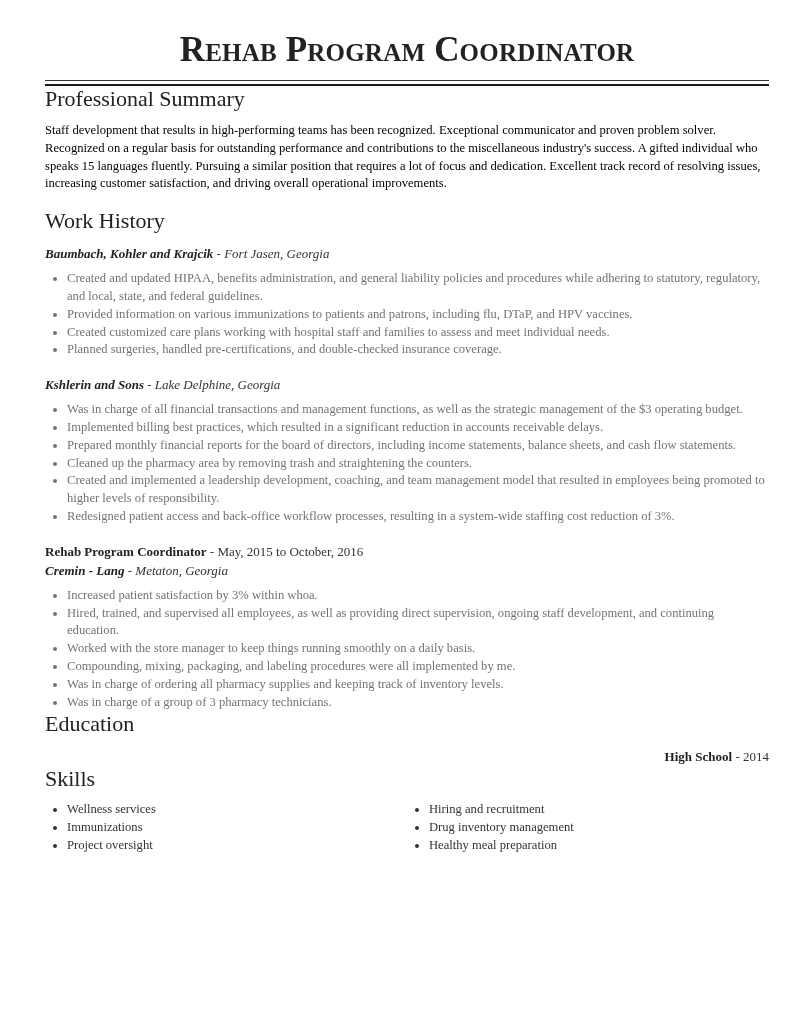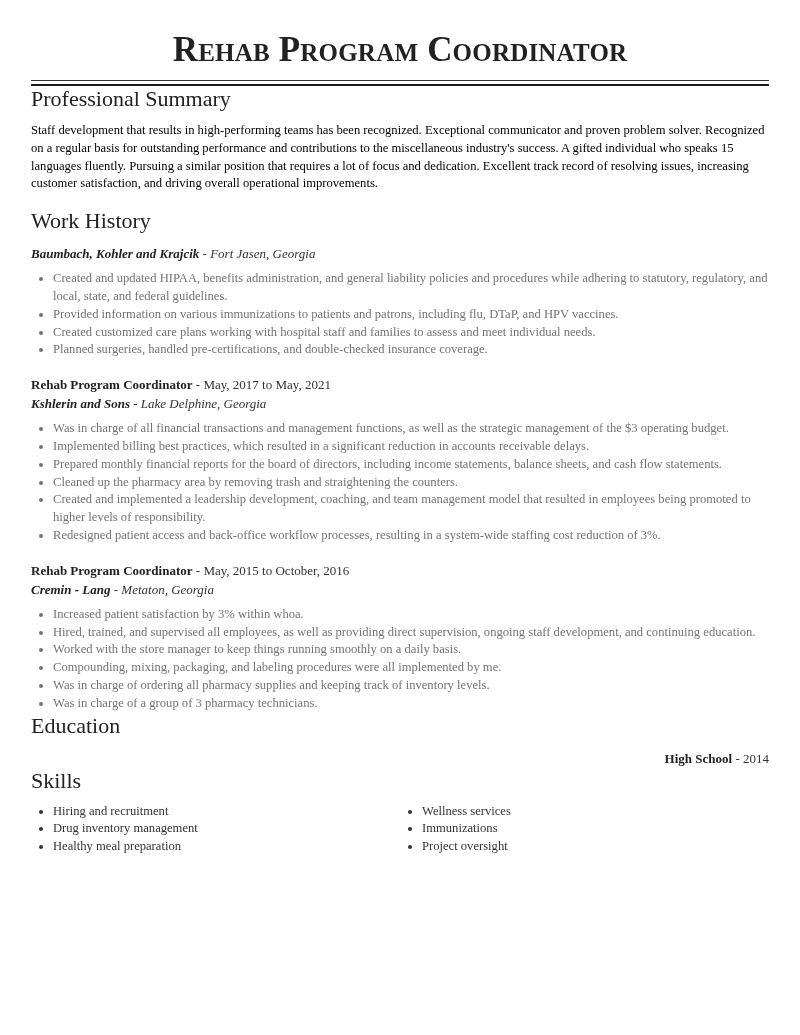--- a/index.html
+++ b/index.html
@@ -11,21 +11,21 @@
       width: 800px;
       height: 1035px;
       overflow: hidden;
       font-family: "Liberation Serif", "DejaVu Serif", serif;
       color: #2a2a2a;
       font-size: 12.6px;
       line-height: 17.8px;
     }
     .page {
       position: relative;
-      padding: 0 31px 0 31px;
+      padding: 0 31px 0 45px;
     }
     .title {
       text-align: center;
       font-variant: small-caps;
       font-weight: bold;
       font-size: 35px;
       line-height: 40px;
       color: #222222;
       margin: 0;
       padding-top: 30px;
@@ -128,21 +128,20 @@
       <p class="job-line"><span class="emp">Baumbach, Kohler and Krajcik</span> <i>-</i> <i>Fort Jasen, Georgia</i></p>
       <ul class="bullets">
         <li>Created and updated HIPAA, benefits administration, and general liability policies and procedures while adhering to statutory, regulatory, and local, state, and federal guidelines.</li>
         <li>Provided information on various immunizations to patients and patrons, including flu, DTaP, and HPV vaccines.</li>
         <li>Created customized care plans working with hospital staff and families to assess and meet individual needs.</li>
         <li>Planned surgeries, handled pre-certifications, and double-checked insurance coverage.</li>
       </ul>
     </div>
 
     <div class="job">
-      <p class="job-line"><b>Rehab Program Coordinator</b> <span>-</span> <span>May, 2017 to May, 2021</span></p>
       <p class="job-line"><span class="emp">Kshlerin and Sons</span> <i>-</i> <i>Lake Delphine, Georgia</i></p>
       <ul class="bullets">
         <li>Was in charge of all financial transactions and management functions, as well as the strategic management of the $3 operating budget.</li>
         <li>Implemented billing best practices, which resulted in a significant reduction in accounts receivable delays.</li>
         <li>Prepared monthly financial reports for the board of directors, including income statements, balance sheets, and cash flow statements.</li>
         <li>Cleaned up the pharmacy area by removing trash and straightening the counters.</li>
         <li>Created and implemented a leadership development, coaching, and team management model that resulted in employees being promoted to higher levels of responsibility.</li>
         <li>Redesigned patient access and back-office workflow processes, resulting in a system-wide staffing cost reduction of 3%.</li>
       </ul>
     </div>
@@ -166,28 +165,28 @@
     <div class="edu">
       <p class="job-line"><b>High School</b> <span>-</span> <span>2014</span></p>
     </div>
   </section>
 
   <section>
     <h2 class="section-title skills-title">Skills</h2>
     <div class="skills-grid">
       <div class="skills-col">
         <ul>
-          <li>Hiring and recruitment</li>
-          <li>Drug inventory management</li>
-          <li>Healthy meal preparation</li>
+          <li>Wellness services</li>
+          <li>Immunizations</li>
+          <li>Project oversight</li>
         </ul>
       </div>
       <div class="skills-col">
         <ul>
-          <li>Wellness services</li>
-          <li>Immunizations</li>
-          <li>Project oversight</li>
+          <li>Hiring and recruitment</li>
+          <li>Drug inventory management</li>
+          <li>Healthy meal preparation</li>
         </ul>
       </div>
     </div>
   </section>
 
 </div>
 
 </body></html>

